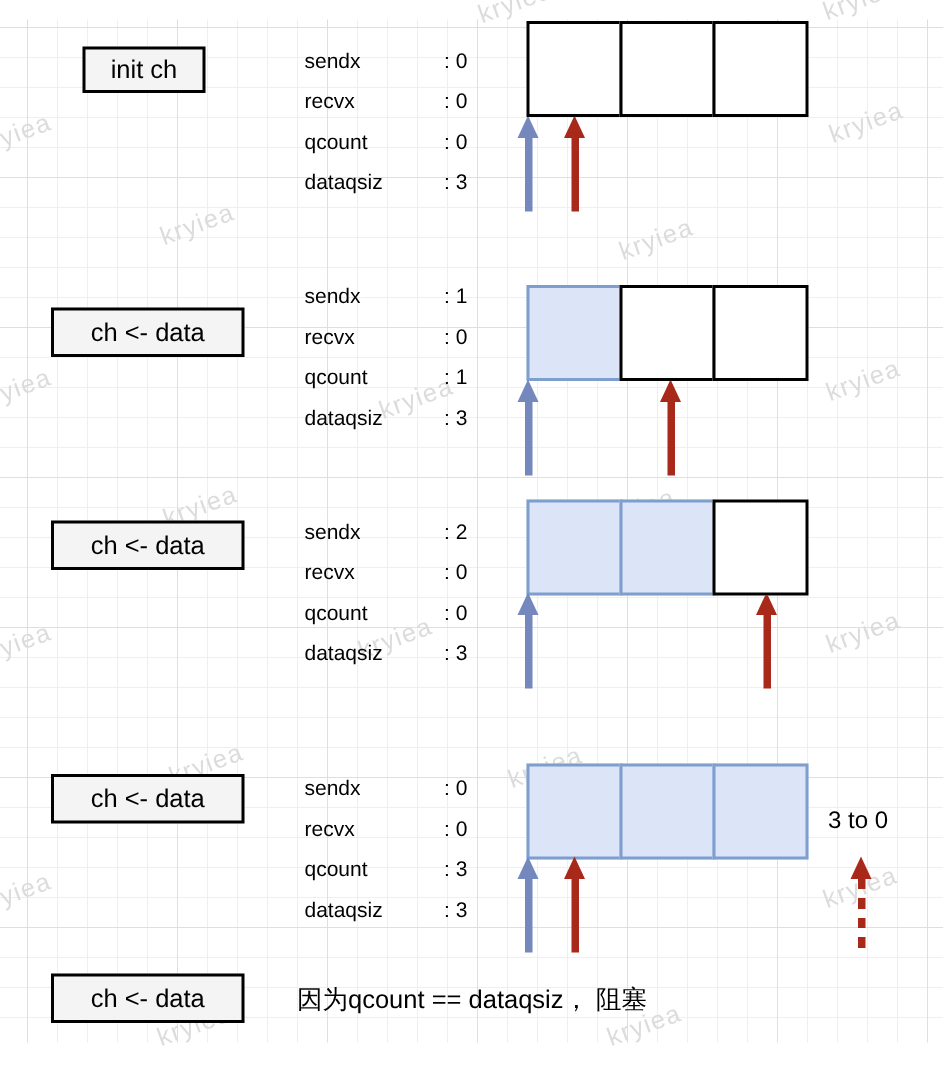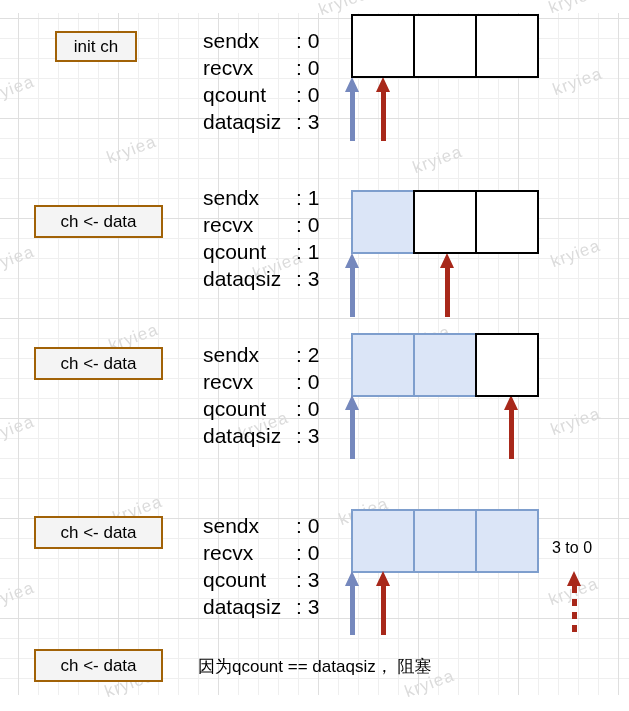--- a/index.html
+++ b/index.html
@@ -15,25 +15,25 @@
       linear-gradient(to right, #efefef 1px, transparent 1px),
       linear-gradient(to bottom, #efefef 1px, transparent 1px);
     background-size: 100px 100px, 100px 100px, 20px 20px, 20px 20px;
     background-position: 18px 0, 0 5px, 18px 0, 0 5px;
   }
   .wm {
     position:absolute; font-size:17px; color:#dcdcdc; letter-spacing:1px;
     transform:rotate(-20deg); white-space:nowrap; user-select:none;
   }
   .tag {
-    position:absolute; box-sizing:border-box; border:2px solid #a16207;
+    position:absolute; box-sizing:border-box; border:2px solid #000000;
     background:#f4f4f4; display:flex; align-items:center; justify-content:center;
     font-size:17px;
   }
-  .fields { position:absolute; font-size:21px; }
+  .fields { position:absolute; font-size:14px; }
   .frow { display:flex; line-height:27px; }
   .fname { width:93px; }
   .buffer { position:absolute; display:flex; }
   .cell {
     width:64px; height:64px; box-sizing:border-box; background:#ffffff;
     border:2px solid #000; margin-left:-2px; position:relative; z-index:1;
   }
   .cell:first-child { margin-left:0; }
   .cell.filled {
     background:var(--cell-fill); border-color:var(--cell-border); z-index:0;

